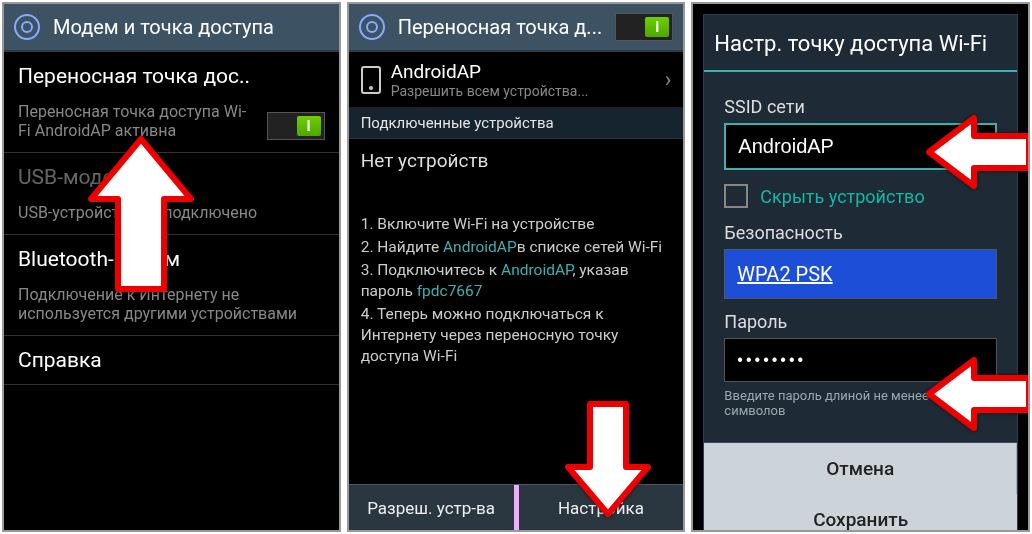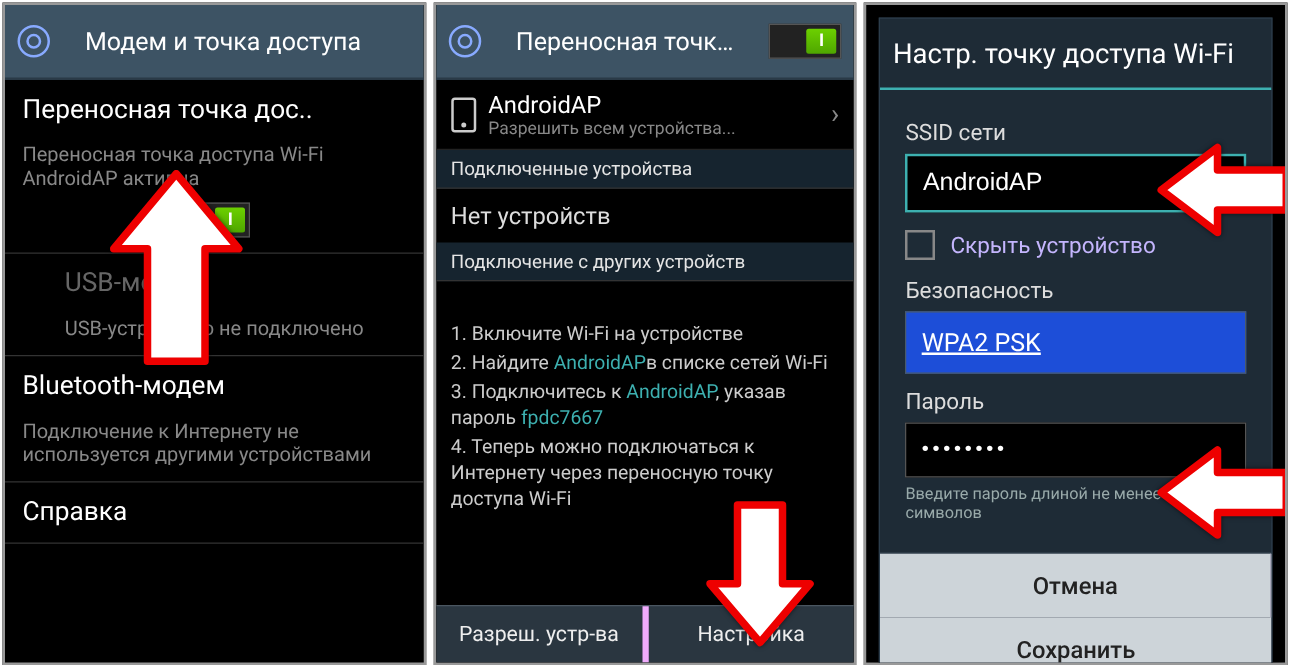--- a/index.html
+++ b/index.html
@@ -14,25 +14,25 @@
       width: 340px;
       height: 530px;
       background: #000;
       border: 2px solid #999;
       position: relative;
       overflow: hidden;
       color: #ddd;
     }
     .header {
       background: #3d5364;
-      height: 60px;
+      height: 48px;
       display: flex;
       align-items: center;
       padding: 0 10px;
-      gap: 28px;
+      gap: 13px;
       border-bottom: 2px solid #2a3a47;
     }
     .gear-icon {
       width: 26px; height: 26px;
       border: 2px solid #88aaff;
       border-radius: 50%;
       position: relative;
       display: flex;
       align-items: center;
       justify-content: center;
@@ -72,21 +72,21 @@
       line-height:20px;
       border-radius:2px;
     }
     .list-item {
       border-bottom: 1px solid #333;
       padding: 12px 14px;
       display: flex;
       align-items: flex-end;
       gap: 10px;
     }
-    .list-item.col { flex-direction: column; align-items: center; }
+    .list-item.col { align-items: flex-end; }
     .list-text { flex: 1; }
     .item-title { color: #fff; font-size: 21px; }
     .item-title.disabled { color: #666; }
     .item-sub { color: #888; font-size: 16px; margin-top: 14px; }
     .section-hdr {
       background: #16242f;
       color: #e5e5e5;
       font-size: 15px;
       padding: 6px 12px;
       border-bottom: 1px solid #333;
@@ -244,21 +244,20 @@
   <div class="device-row">
     <div class="phone-icon"></div>
     <div style="flex:1">
       <div class="dev-name">AndroidAP</div>
       <div class="dev-sub">Разрешить всем устройства...</div>
     </div>
     <div class="chev">›</div>
   </div>
   <div class="section-hdr">Подключенные устройства</div>
   <div class="no-dev">Нет устройств</div>
-  <div class="section-hdr">Подключение с других устройств</div>
   <div class="instr">
     <p>1. Включите Wi-Fi на устройстве</p>
     <p><span>2. Найдите </span><span class="link">AndroidAP</span><span>в списке сетей Wi-Fi</span></p>
     <p><span>3. Подключитесь к </span><span class="link">AndroidAP</span><span>, указав пароль </span><span class="link">fpdc7667</span></p>
     <p>4. Теперь можно подключаться к Интернету через переносную точку доступа Wi-Fi</p>
   </div>
   <div class="btm-bar">
     <div class="btm-btn">Разреш. устр-ва</div>
     <div class="btm-btn">Настройка</div>
   </div>
@@ -276,21 +275,21 @@
     <p>2</p>
     <p>F</p>
   </div>
   <div class="dialog">
     <div class="dlg-title">Настр. точку доступа Wi-Fi</div>
     <div class="dlg-body">
       <div class="dlg-label">SSID сети</div>
       <input class="dlg-input" value="AndroidAP" style="">
       <div class="dlg-checkbox-row">
         <div class="chk"></div>
-        <div style="color:#c4b5fd;font-size:18px">Скрыть устройство</div>
+        <div style="color:#14b8a6;font-size:18px">Скрыть устройство</div>
       </div>
       <div class="dlg-label">Безопасность</div>
       <div class="dlg-select">WPA2 PSK</div>
       <div class="dlg-label">Пароль</div>
       <input class="dlg-pw" type="text" value="••••••••" style="">
       <div class="dlg-hint">Введите пароль длиной не менее 8 символов</div>
     </div>
     <div class="dlg-btns">
       <div class="dlg-btn">Отмена</div>
       <div class="dlg-btn">Сохранить</div>

